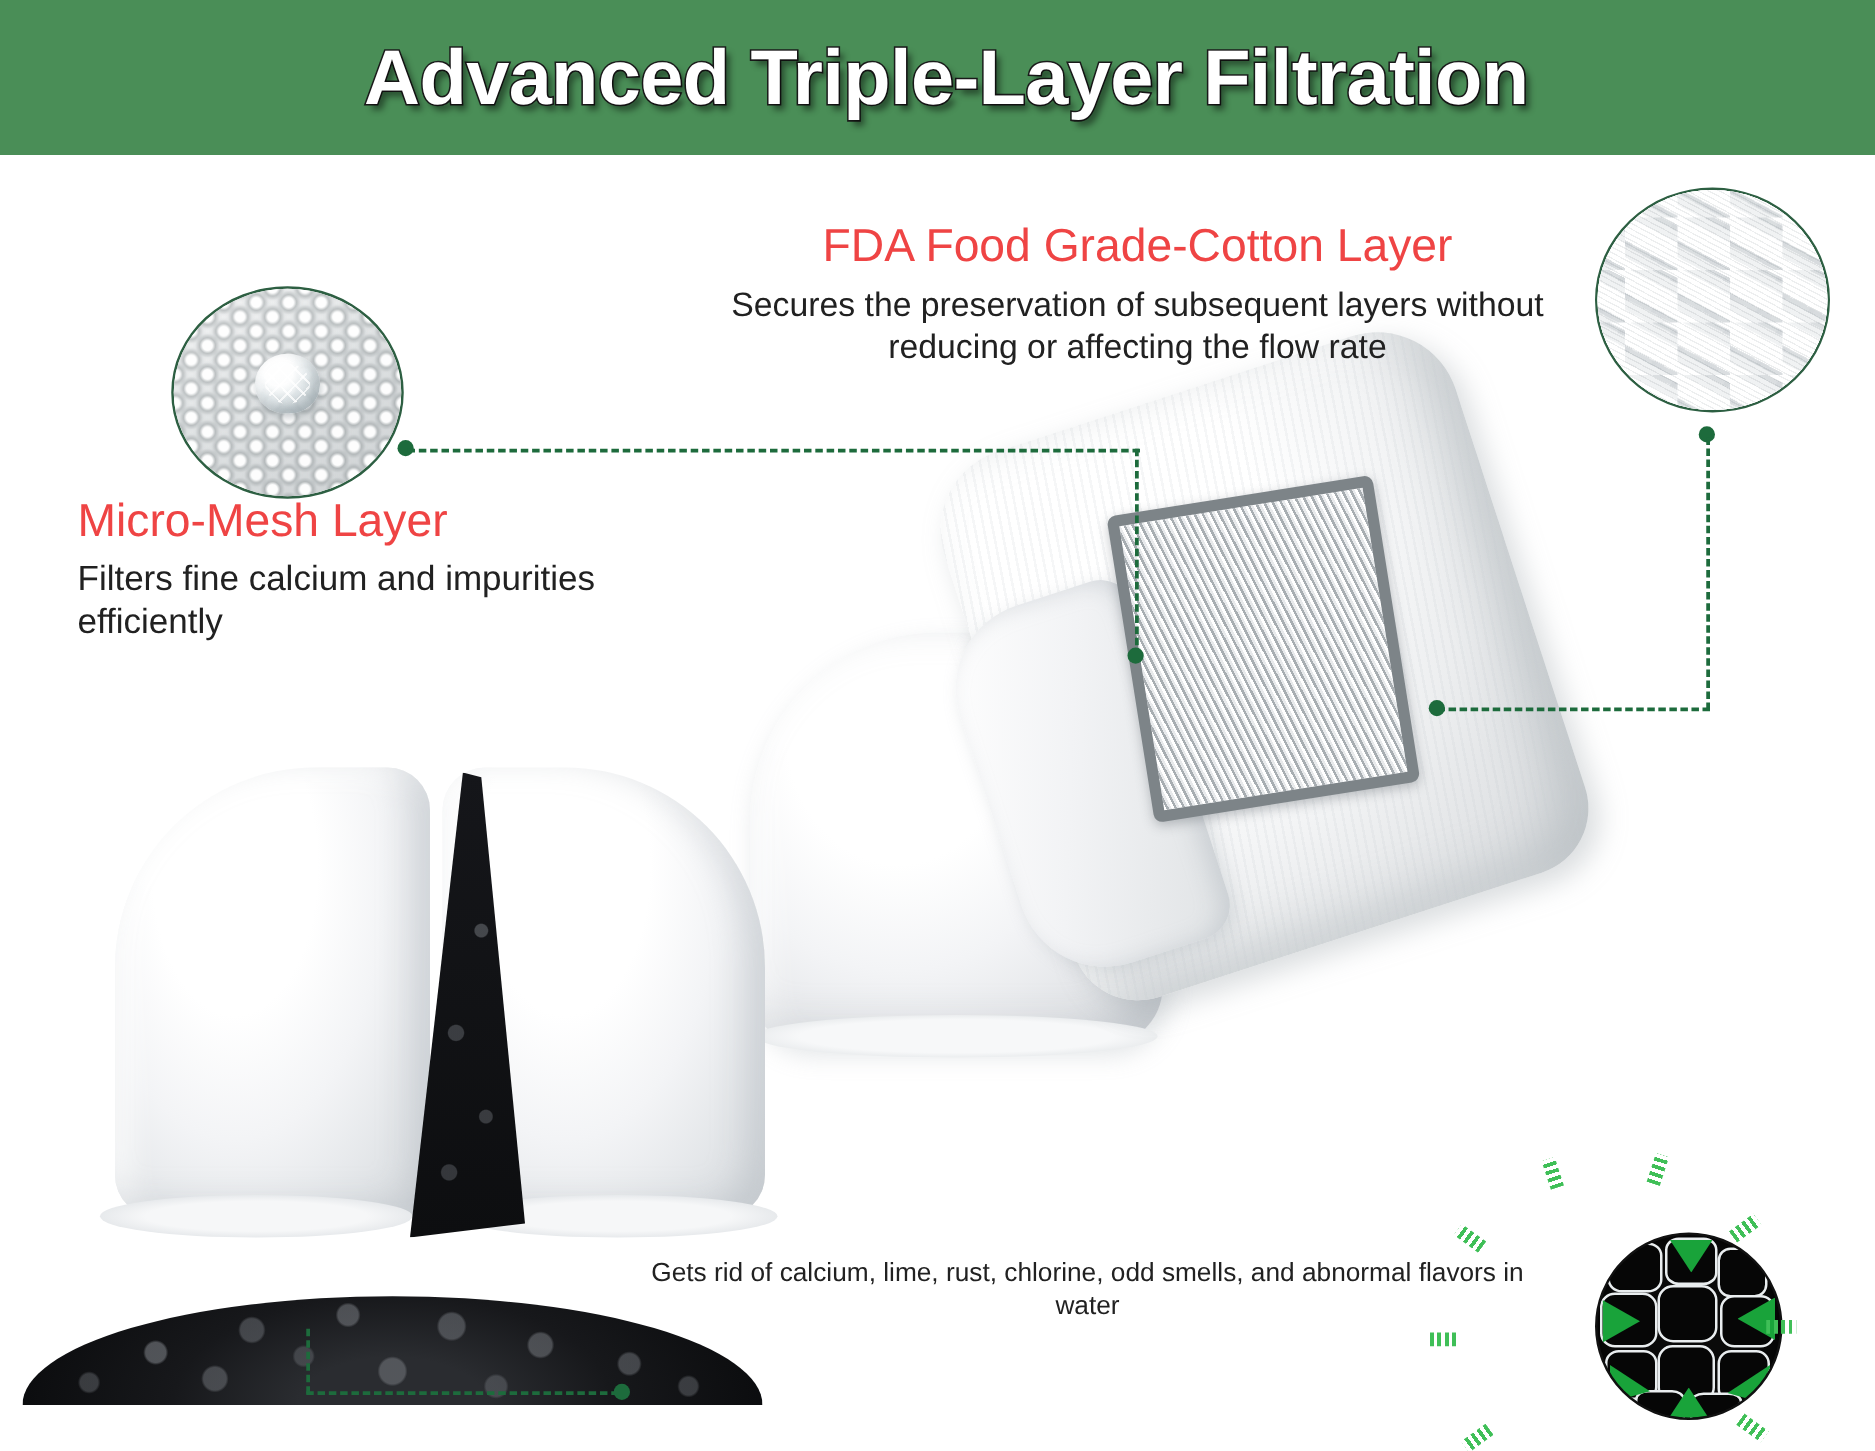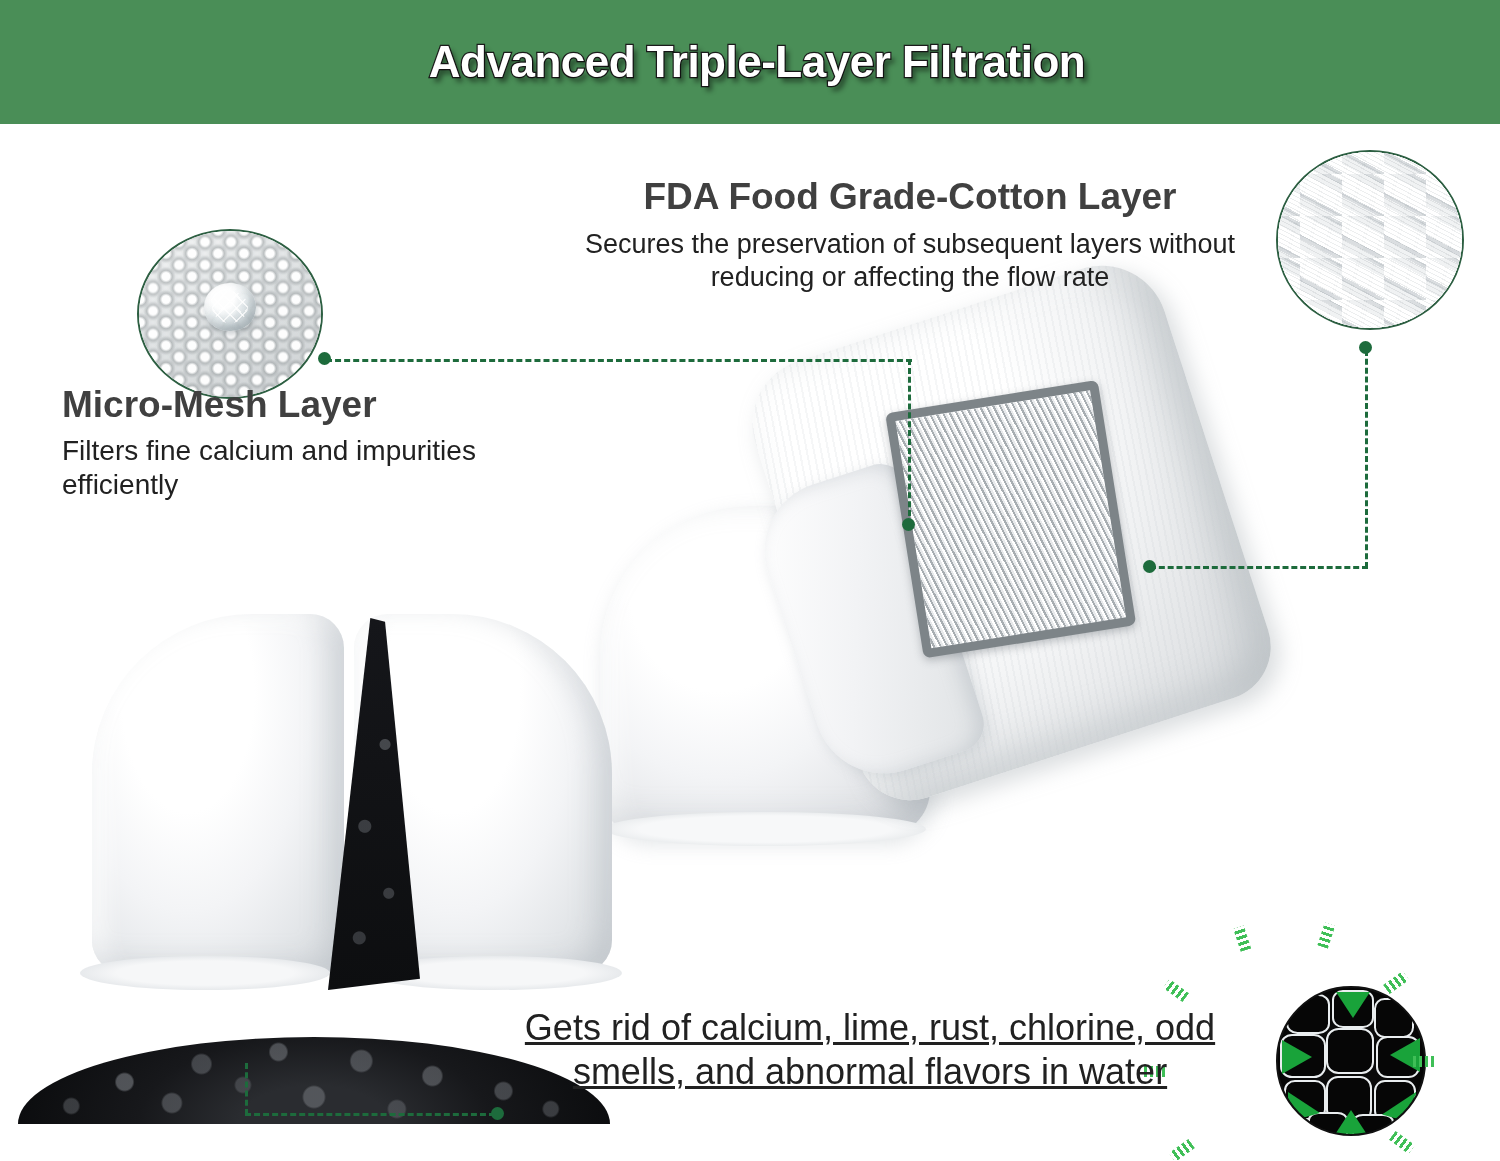--- a/index.html
+++ b/index.html
@@ -11,49 +11,49 @@
     overflow:hidden;
   }
 
   
   #header-banner{
     position:absolute; left:0; top:0; width:1500px; height:124px;
     background:#4a8e57;
     display:flex; align-items:center; justify-content:center;
   }
   #header-title{
-    font-size:44px; font-weight:700; color:#ffffff;
+    font-size:62px; font-weight:700; color:#ffffff;
     letter-spacing:-0.5px;
     -webkit-text-stroke:2.5px #1b1b1b;
     paint-order:stroke fill;
     text-shadow:4px 5px 5px rgba(0,0,0,0.45);
     white-space:nowrap;
     margin-left:14px;
   }
 
   
   .feat-title{
-    color:#404040; font-weight:700; line-height:1.05;
+    color:#ef4444; font-weight:400; line-height:1.05;
     white-space:nowrap;
   }
   .feat-desc{
     color:#212121; line-height:1.22; font-weight:400;
   }
 
-  #micro-mesh-block{ position:absolute; left:62px; top:386px; width:470px; }
+  #micro-mesh-block{ position:absolute; left:62px; top:398px; width:470px; }
   #micro-mesh-title{ font-size:37px; }
   #micro-mesh-desc{ font-size:28px; margin-top:9px; }
 
   #cotton-block{ position:absolute; left:555px; top:178px; width:710px; text-align:center; }
   #cotton-title{ font-size:37px; }
   #cotton-desc{ font-size:27px; margin-top:11px; }
 
   #carbon-block{ position:absolute; left:505px; top:995px; width:730px; text-align:center; }
   #carbon-title{ font-size:37px; }
-  #carbon-desc{ font-size:36px; margin-top:11px;text-decoration:underline; }
+  #carbon-desc{ font-size:21px; margin-top:11px; }
 
   
   .swatch{
     position:absolute; border-radius:50%;
     border:2px solid #2d5f42; overflow:hidden;
   }
   #mesh-swatch{ left:137px; top:229px; width:186px; height:170px; }
   #cotton-swatch{ left:1276px; top:150px; width:188px; height:180px; }
   #carbon-swatch{
     left:1254px; top:966px; width:194px; height:190px;

